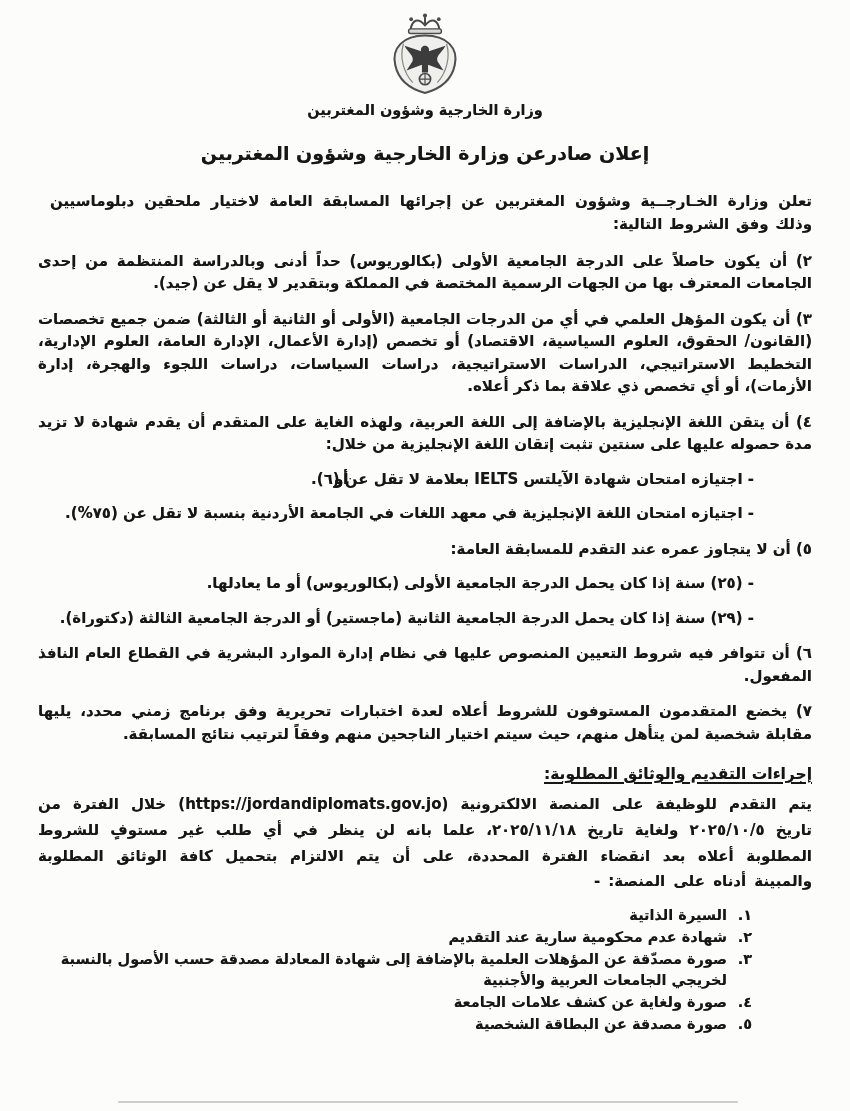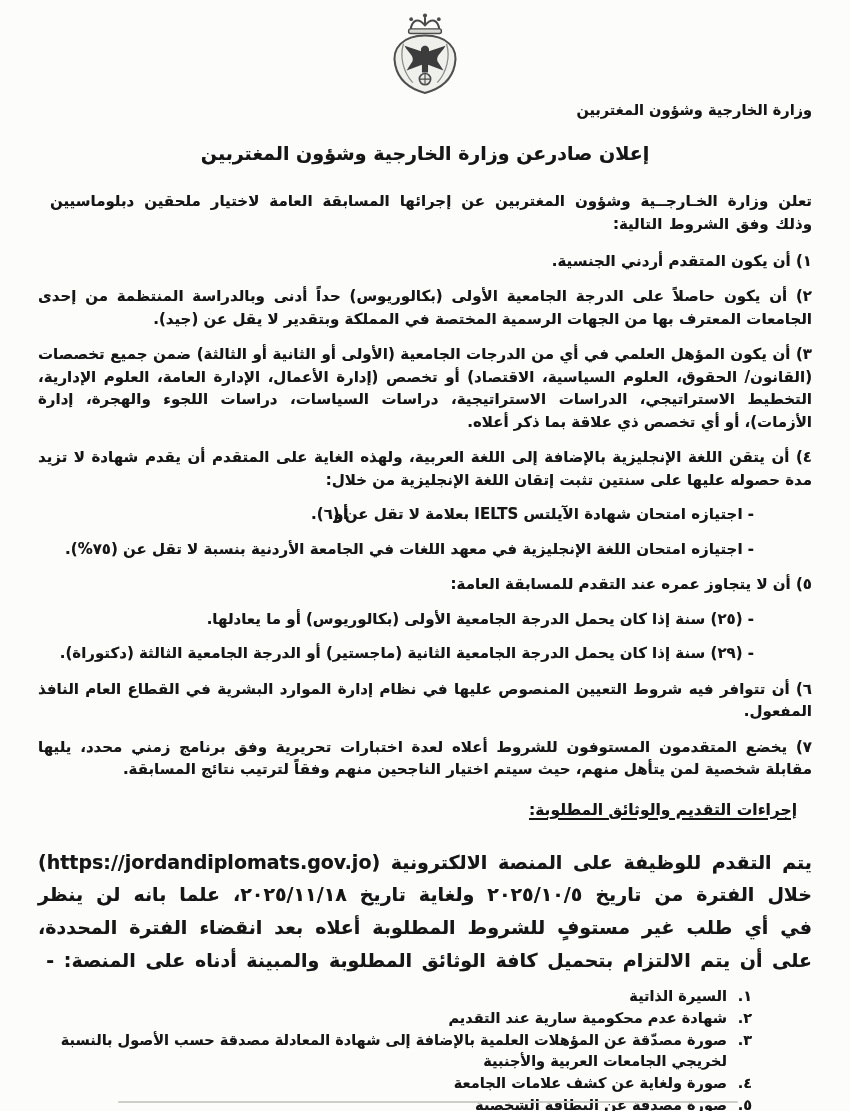--- a/index.html
+++ b/index.html
@@ -11,45 +11,45 @@
     direction:rtl;
     font-family:"DejaVu Sans",sans-serif;
     font-weight:700;
     color:#161616;
     text-shadow:0 0 0.55px rgba(25,25,25,.5);
   }
   .inner{padding:12px 38px 0 38px;}
   .header{text-align:center;}
   .emblem{display:inline-block;line-height:0;filter:blur(.25px);}
   .ministry-name{
-    text-align:right;font-size:14.5px;margin-top:2px;letter-spacing:0;
+    text-align:center;font-size:14.5px;margin-top:2px;letter-spacing:0;
   }
   .title{
     text-align:center;font-size:19px;margin:24px 0 0 0;font-weight:700;
   }
   .intro{
     font-size:15px;line-height:1.55;text-align:justify;margin:26px 0 0 12px;
     word-spacing:1.5px;
   }
   .cond{
     font-size:15px;line-height:1.5;text-align:justify;margin:13px 0 0 0;
   }
   .sub-bullet{
     position:relative;
     font-size:15px;line-height:1.5;
     margin:12px 58px 0 0;
   }
   .or-word{position:absolute;left:296px;top:0;}
   .proc-heading{
     display:table;
-    font-size:15.5px;margin:20px 15px 0 0;font-weight:700;
+    font-size:15.5px;margin:20px 0 0 0;font-weight:700;
     text-decoration:underline;text-underline-offset:3px;text-decoration-thickness:1.5px;
   }
   .proc-para{
-    font-size:19px;line-height:1.72;text-align:justify;margin:27px 0 0 0;
+    font-size:15px;line-height:1.72;text-align:justify;margin:9px 0 0 0;
     word-spacing:3px;
   }
   .docs{margin:10px 60px 0 0;font-size:14.5px;line-height:1.45;}
   .doc-item{display:flex;direction:rtl;gap:7px;margin:0 0 1px 0;}
   .doc-num{white-space:nowrap;min-width:18px;}
   .doc-text{flex:1;}
   .scan-line{
     position:absolute;top:1101px;left:118px;right:112px;height:2px;
     background:#cdcdca;border-radius:1px;
   }
@@ -81,21 +81,20 @@
         </svg>
       </span>
       <div class="ministry-name">وزارة الخارجية وشؤون المغتربين</div>
     </div>
 
     <h1 class="title">إعلان صادرعن وزارة الخارجية وشؤون المغتربين</h1>
 
     <p class="intro">تعلن وزارة الخـارجــية وشؤون المغتربين عن إجرائها المسابقة العامة لاختيار ملحقين دبلوماسيين وذلك وفق الشروط التالية:</p>
 
     <div id="conditions">
-        <p class="cond">١) أن يكون المتقدم أردني الجنسية.</p>
         <p class="cond">٢) أن يكون حاصلاً على الدرجة الجامعية الأولى (بكالوريوس) حداً أدنى وبالدراسة المنتظمة من إحدى الجامعات المعترف بها من الجهات الرسمية المختصة في المملكة وبتقدير لا يقل عن (جيد).</p>
         <p class="cond">٣) أن يكون المؤهل العلمي في أي من الدرجات الجامعية (الأولى أو الثانية أو الثالثة) ضمن جميع تخصصات (القانون/ الحقوق، العلوم السياسية، الاقتصاد) أو تخصص (إدارة الأعمال، الإدارة العامة، العلوم الإدارية، التخطيط الاستراتيجي، الدراسات الاستراتيجية، دراسات السياسات، دراسات اللجوء والهجرة، إدارة الأزمات)، أو أي تخصص ذي علاقة بما ذكر أعلاه.</p>
         <p class="cond">٤) أن يتقن اللغة الإنجليزية بالإضافة إلى اللغة العربية، ولهذه الغاية على المتقدم أن يقدم شهادة لا تزيد مدة حصوله عليها على سنتين تثبت إتقان اللغة الإنجليزية من خلال:</p>
         <div class="sub-bullet"><span class="or-word">أو</span></div>
         <div class="sub-bullet"><span class="sub-text">- اجتيازه امتحان شهادة الآيلتس IELTS بعلامة لا تقل عن (٦).</span><span class="or-word">أو</span></div>
         <div class="sub-bullet"><span class="sub-text">- اجتيازه امتحان اللغة الإنجليزية في معهد اللغات في الجامعة الأردنية بنسبة لا تقل عن (٧٥%).</span></div>
         <p class="cond">٥) أن لا يتجاوز عمره عند التقدم للمسابقة العامة:</p>
         <div class="sub-bullet"><span class="sub-text">- (٢٥) سنة إذا كان يحمل الدرجة الجامعية الأولى (بكالوريوس) أو ما يعادلها.</span></div>
         <div class="sub-bullet"><span class="sub-text">- (٢٩) سنة إذا كان يحمل الدرجة الجامعية الثانية (ماجستير) أو الدرجة الجامعية الثالثة (دكتوراة).</span></div>
         <p class="cond">٦) أن تتوافر فيه شروط التعيين المنصوص عليها في نظام إدارة الموارد البشرية في القطاع العام النافذ المفعول.</p>

